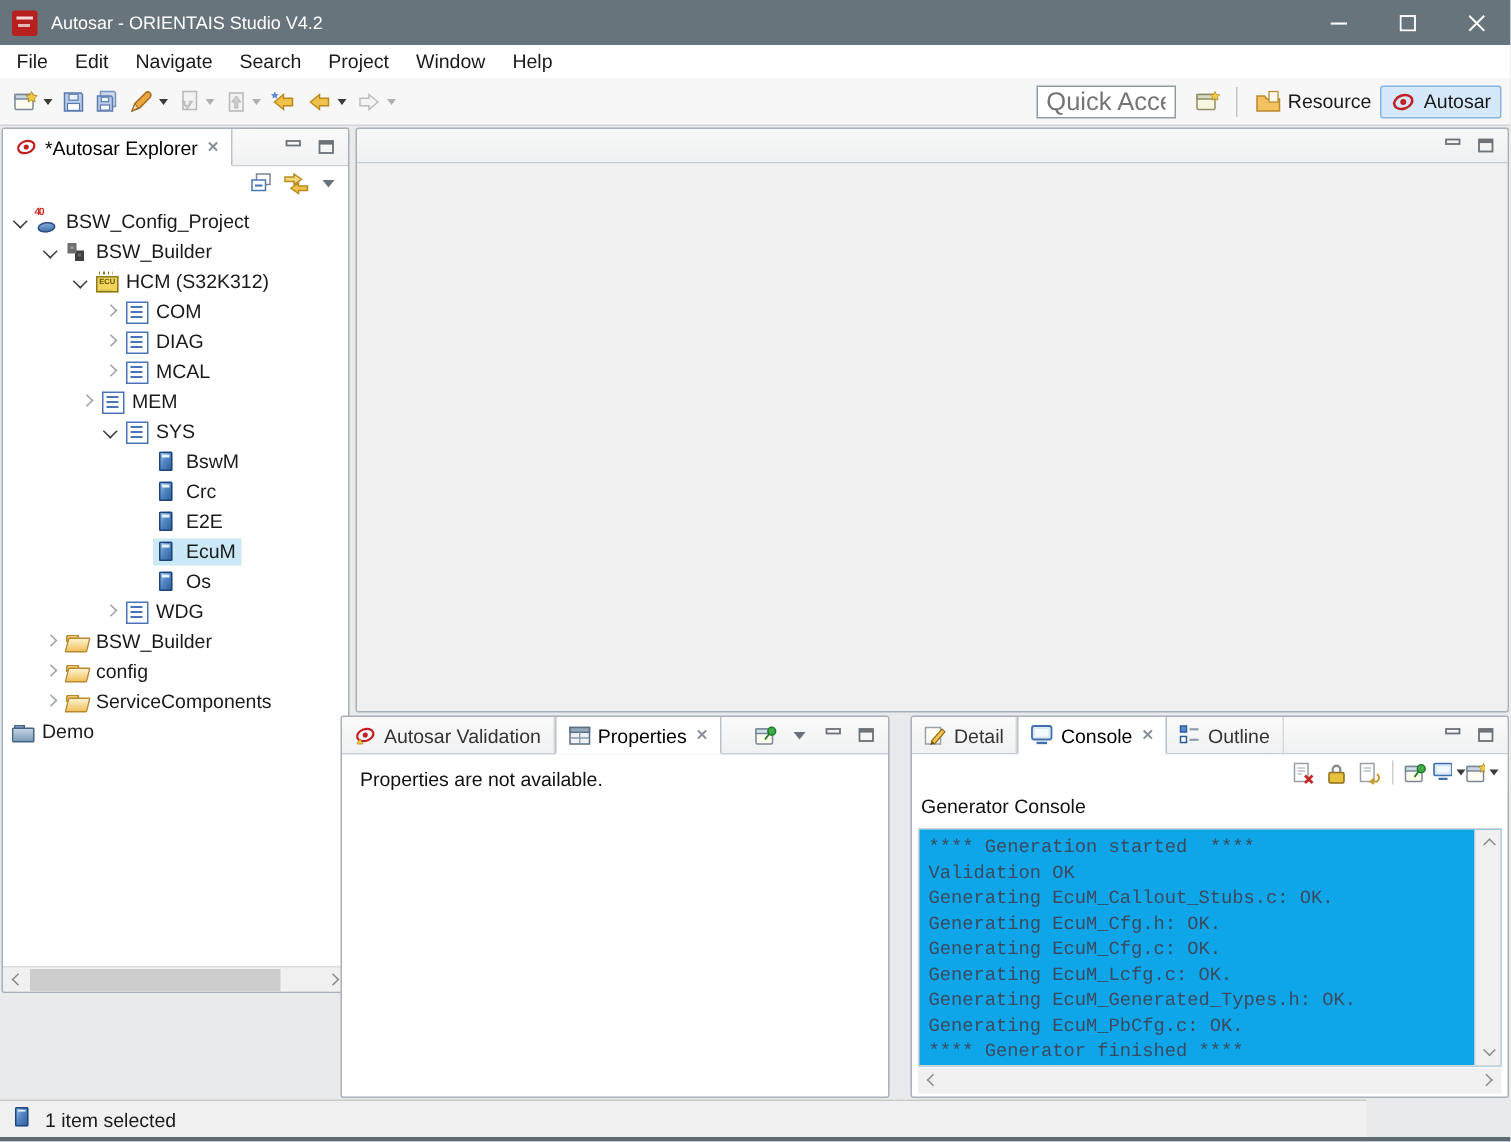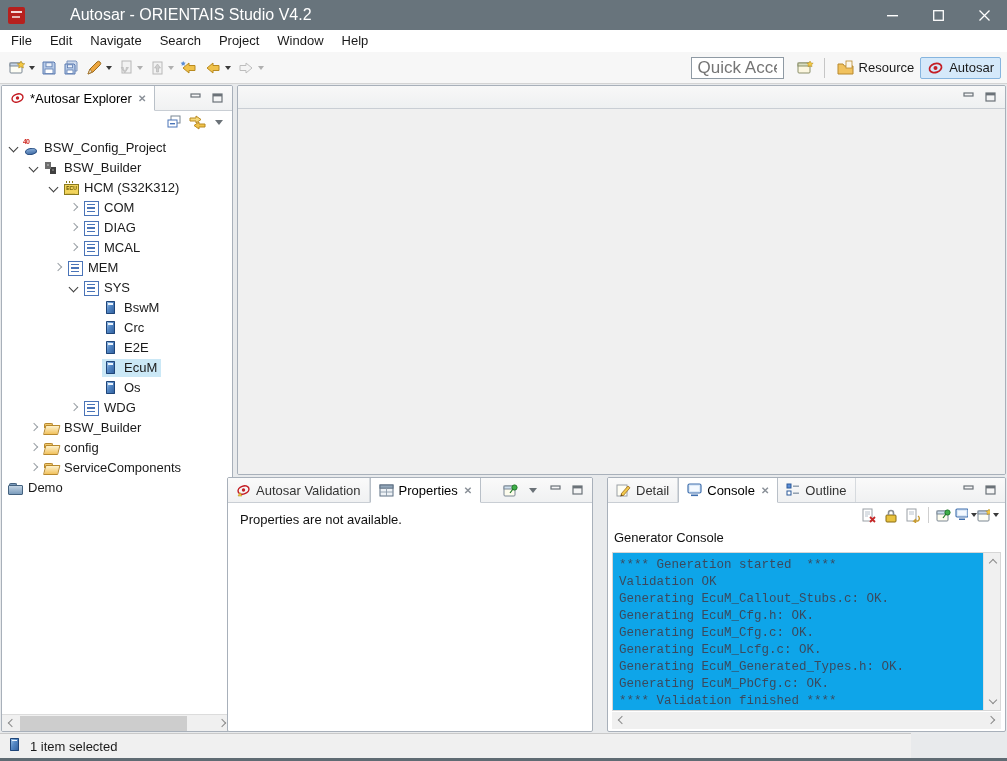--- a/index.html
+++ b/index.html
@@ -4,21 +4,21 @@
 <style>
   * { margin:0; padding:0; box-sizing:border-box; }
   html,body { width:1007px; height:761px; }
   body { font-family:"Liberation Sans", sans-serif; font-size:13px; color:#1a1a1a; background:#e8eaec; position:relative; overflow:hidden; }
 
   
   .titlebar { position:absolute; left:0; top:0; width:1007px; height:30px; background:var(--titlebar,#68747c); display:flex; align-items:center; }
   .app-logo { width:17px; height:17px; margin:0 9px 0 8px; background:#b6201e; border-radius:2px; position:relative; flex:none; }
   .app-logo::before { content:""; position:absolute; left:3px; top:4px; width:11px; height:2px; background:#f4dada; }
   .app-logo::after { content:""; position:absolute; left:4px; top:9px; width:8px; height:2px; background:#e3b7b6; }
-  .title-text { color:#ffffff; font-size:16px;margin-left:36px; }
+  .title-text { color:#ffffff; font-size:12px; }
   .win-controls { margin-left:auto; display:flex; height:30px; }
   .win-btn { width:46px; height:30px; display:flex; align-items:center; justify-content:center; color:#fff; }
   .win-btn svg { display:block; }
 
   
   .menubar { position:absolute; left:0; top:30px; width:1007px; height:22px; background:#ffffff; display:flex; align-items:center; padding-left:2px; }
   .menu-item { padding:0 9px; line-height:22px; }
 
   
   .toolbar { position:absolute; left:0; top:52px; width:1007px; height:32px; background:#f7f7f7; border-bottom:1px solid #d4d4d4; display:flex; align-items:center; padding:0 6px; }
@@ -227,21 +227,21 @@
           <g fill="none" stroke="#c41e25">
             <ellipse cx="8.5" cy="8" rx="6.2" ry="4.4" stroke-width="1.7" transform="rotate(-20 8.5 8)"></ellipse>
           </g>
           <circle cx="8.5" cy="8" r="2" fill="#c41e25"></circle>
         </svg>
       <span class="lbl">Autosar</span>
     </div>
   </div>
 </div>
 
-<div class="panel" style="left:1px; top:85px; width:232px; height:647px;">
+<div class="panel" style="left:1px; top:85px; width:232px; height:577px;">
   <div class="tabrow">
     <div class="tab first active">
       <span class="ticon">
           <svg width="15" height="14">
             <g fill="none" stroke="#c41e25">
               <ellipse cx="7.5" cy="7" rx="5.6" ry="3.9" stroke-width="1.5" transform="rotate(-20 7.5 7)"></ellipse>
             </g>
             <circle cx="7.5" cy="7" r="1.7" fill="#c41e25"></circle>
           </svg>
         </span>
@@ -605,21 +605,21 @@
     <div class="console-text">
 
     <div class="console-line">**** Generation started  ****</div>
         <div class="console-line">Validation OK</div>
         <div class="console-line">Generating EcuM_Callout_Stubs.c: OK.</div>
         <div class="console-line">Generating EcuM_Cfg.h: OK.</div>
         <div class="console-line">Generating EcuM_Cfg.c: OK.</div>
         <div class="console-line">Generating EcuM_Lcfg.c: OK.</div>
         <div class="console-line">Generating EcuM_Generated_Types.h: OK.</div>
         <div class="console-line">Generating EcuM_PbCfg.c: OK.</div>
-        <div class="console-line">**** Validation finished ****</div>
+        <div class="console-line">**** Generator finished ****</div>
       </div>
     <div class="vscroll">
       <div class="sb-arrow sb-up"></div>
       <div class="sb-arrow sb-down" style="position:absolute; bottom:0;"></div>
     </div>
   </div>
   <div class="console-hscroll" style="position:absolute; left:4px; right:4px; bottom:2px;">
     <div class="sb-arrow sb-left"></div>
     <div class="sb-track"></div>
     <div class="sb-arrow sb-right"></div>

